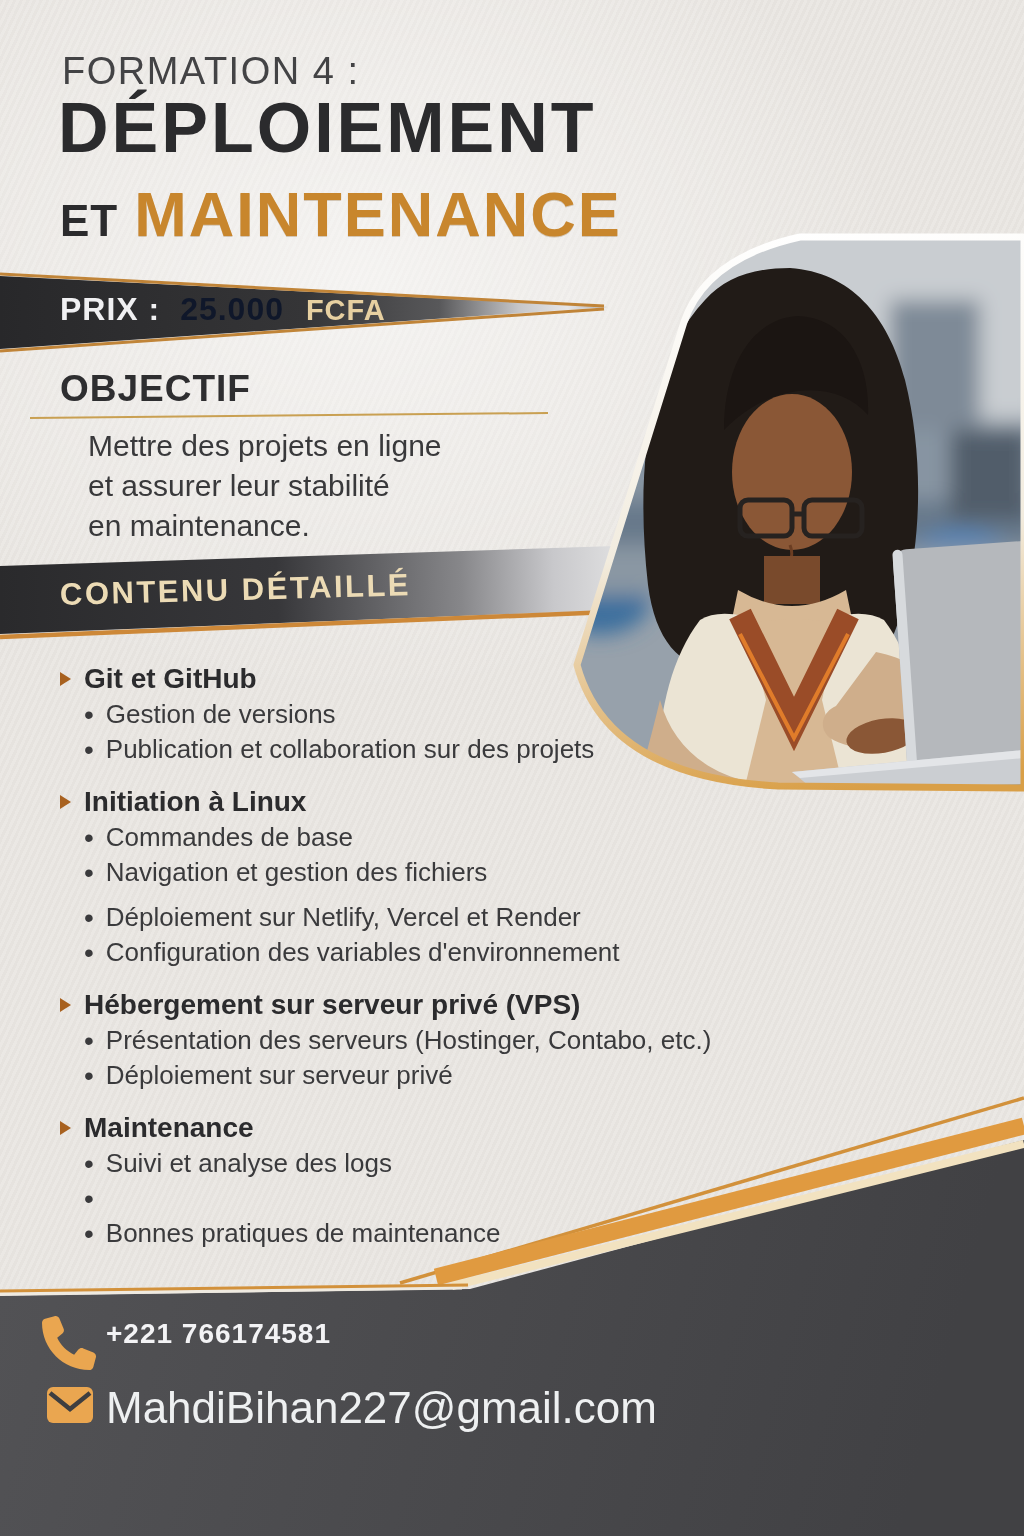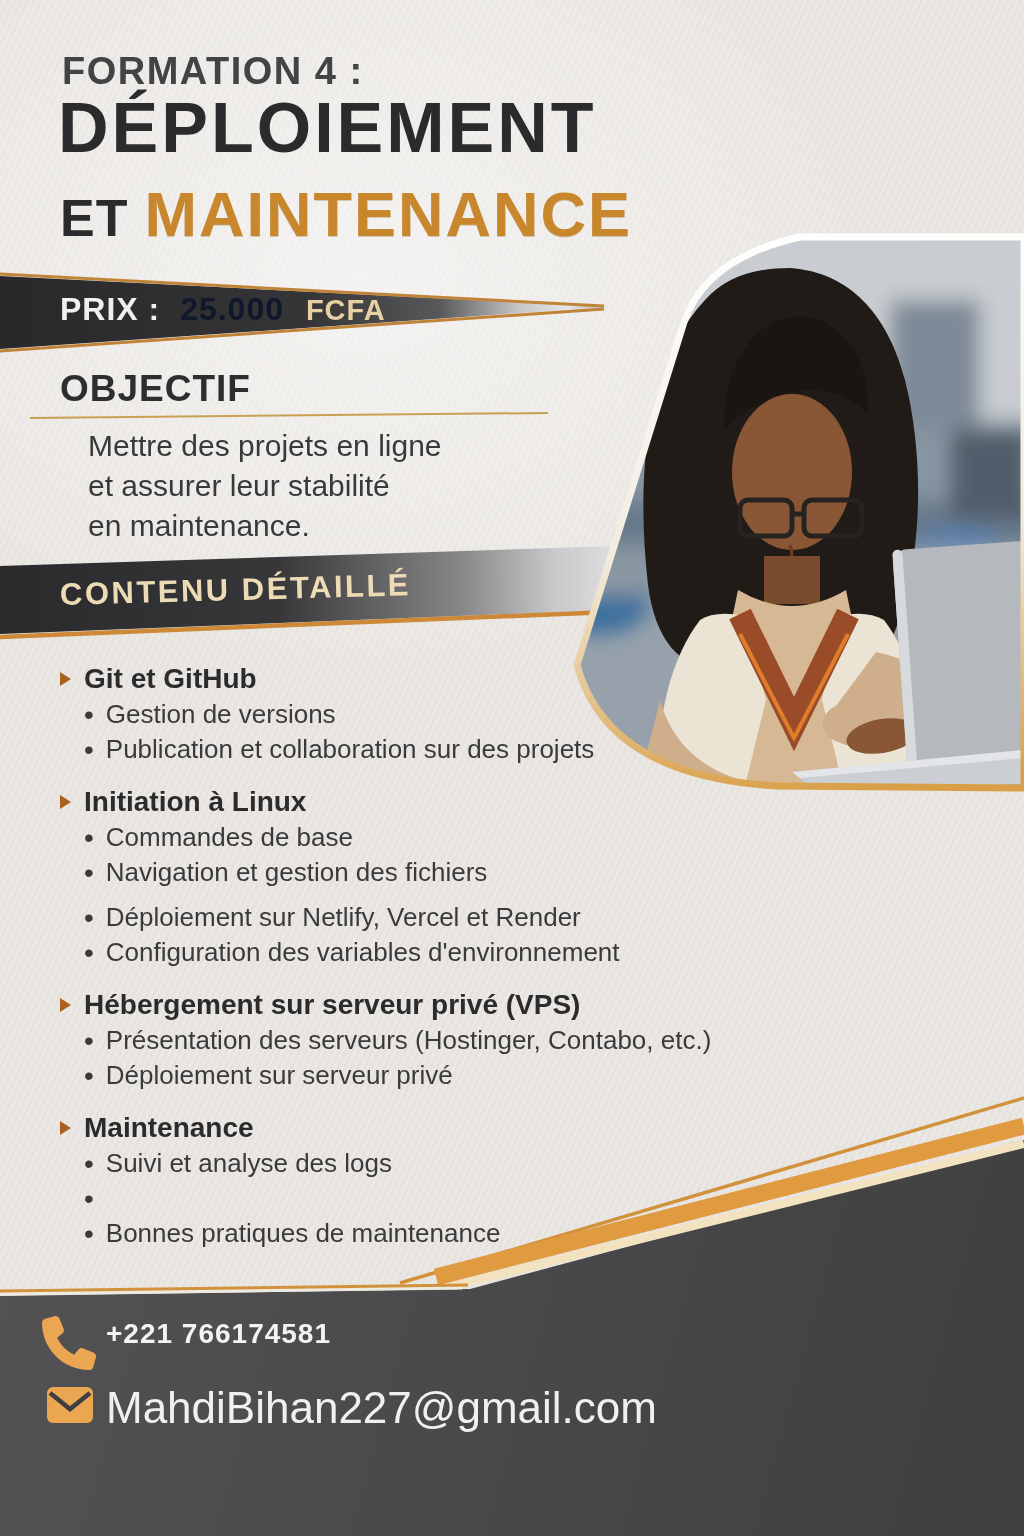--- a/index.html
+++ b/index.html
@@ -7,24 +7,24 @@
     width:1024px;height:1536px;overflow:hidden;position:relative;
     font-family:"Liberation Sans", sans-serif;
     background-color:#eae7e3;
     background-image:
       radial-gradient(900px 700px at 35% 18%, rgba(255,255,255,.55), rgba(255,255,255,0) 60%),
       repeating-linear-gradient(115deg, rgba(120,110,100,.035) 0 3px, rgba(255,255,255,.035) 3px 6px);
   }
   #deco{position:absolute;left:0;top:0;z-index:1;}
   .txt{position:absolute;z-index:2;white-space:nowrap;}
 
-  .kicker{left:62px;top:50px;font-size:38px;font-weight:700;color:#434345;letter-spacing:1.5px;}
+  .kicker{left:62px;top:50px;font-size:38px;font-weight:400;color:#434345;letter-spacing:1.5px;}
   .title1{left:58px;top:88px;font-size:70px;font-weight:800;color:#2b2b2d;letter-spacing:3px;}
   .title2{left:60px;top:178px;display:flex;align-items:baseline;}
-  .title2 .et{font-size:52px;font-weight:700;color:#2b2b2d;letter-spacing:1px;}
+  .title2 .et{font-size:44px;font-weight:700;color:#2b2b2d;letter-spacing:1px;}
   .title2 .hl{font-size:63px;font-weight:800;color:#c8862d;margin-left:16px;letter-spacing:2px;text-shadow:0 1px 0 rgba(120,70,10,.25);}
 
   .prix-text{left:60px;top:291px;font-size:32px;font-weight:700;letter-spacing:1px;}
   .prix-text .lb{color:#f0f0f2;}
   .prix-text .amt{color:#0f172a;margin-left:10px;}
   .prix-text .cur{color:#e7d0a1;margin-left:12px;font-size:29px;}
 
   .obj-head{left:60px;top:368px;font-size:37px;font-weight:700;color:#2e2e30;letter-spacing:1px;}
   .obj-body{left:60px;top:426px;font-size:30px;color:#39393b;line-height:40px;margin-left:28px;}
 

